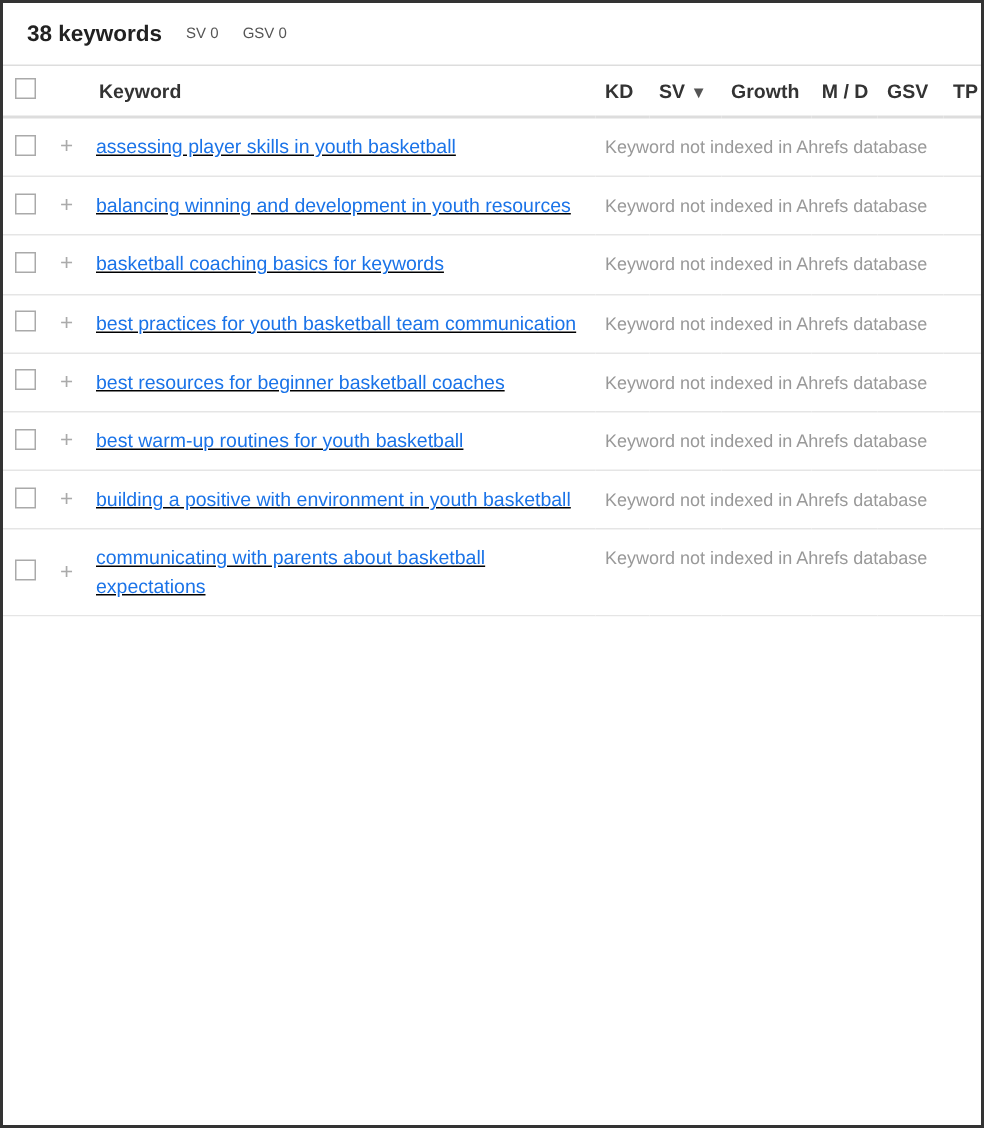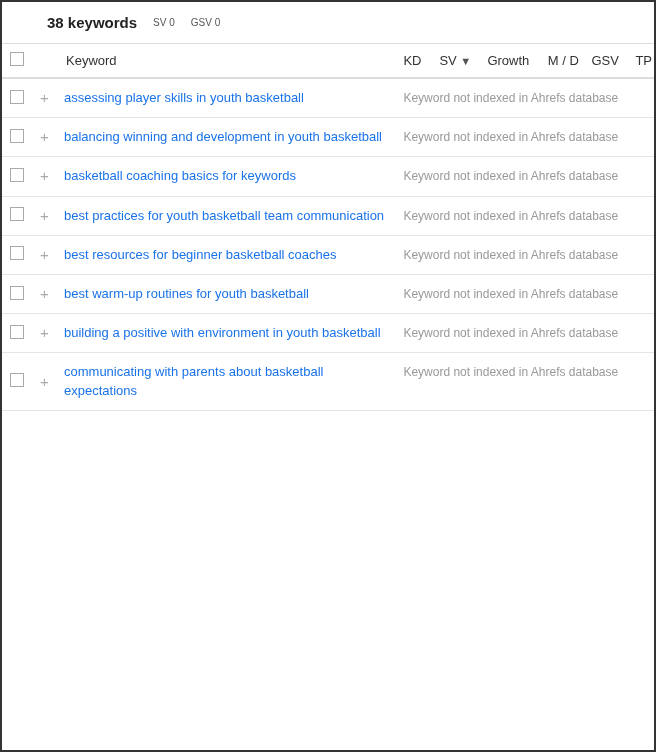--- a/index.html
+++ b/index.html
@@ -26,21 +26,20 @@
       border-bottom: 1px solid #ddd;
       display: flex;
       align-items: center;
       gap: 16px;
     }
 
     .header-count {
       font-weight: bold;
       font-size: 15px;
       color: #222;
-      margin-left: 29px;
     }
 
     .header-meta {
       font-size: 10px;
       color: #555;
     }
 
     .table-wrap {
       width: 100%;
       overflow-x: auto;
@@ -52,21 +51,21 @@
       font-size: 13px;
     }
 
     thead tr {
       border-bottom: 2px solid #ddd;
     }
 
     thead th {
       padding: 8px 6px;
       text-align: left;
-      font-weight: 400;
+      font-weight: 700;
       color: #333;
       font-size: 13px;
       white-space: nowrap;
     }
 
     thead th.col-keyword {
       padding-left: 8px;
       min-width: 240px;
     }
 
@@ -99,20 +98,21 @@
 
     td.col-plus {
       width: 24px;
       vertical-align: middle;
       color: #999;
       font-size: 16px;
     }
 
     td.col-keyword-text {
       min-width: 200px;
+      text-decoration: underline;
     }
 
     .keyword-link {
       color: #1a73e8;
       text-decoration: none;
       font-size: 13px;
       line-height: 1.4;
     }
 
     td.col-not-indexed {
@@ -193,21 +193,21 @@
 
       <tr>
             <td class="col-check"><span class="checkbox"></span></td>
             <td class="col-plus"><span class="plus-icon">+</span></td>
             <td class="col-keyword-text"><a class="keyword-link" href="#">assessing player skills in youth basketball</a></td>
             <td class="col-not-indexed" colspan="6">Keyword not indexed in Ahrefs database</td>
           </tr>
           <tr>
             <td class="col-check"><span class="checkbox"></span></td>
             <td class="col-plus"><span class="plus-icon">+</span></td>
-            <td class="col-keyword-text"><a class="keyword-link" href="#">balancing winning and development in youth basketball</a></td>
+            <td class="col-keyword-text"><a class="keyword-link" href="#">balancing winning and development in youth resources</a></td>
             <td class="col-not-indexed" colspan="6">Keyword not indexed in Ahrefs database</td>
           </tr>
           <tr>
             <td class="col-check"><span class="checkbox"></span></td>
             <td class="col-plus"><span class="plus-icon">+</span></td>
             <td class="col-keyword-text"><a class="keyword-link" href="#">basketball coaching basics for keywords</a></td>
             <td class="col-not-indexed" colspan="6">Keyword not indexed in Ahrefs database</td>
           </tr>
           <tr>
             <td class="col-check"><span class="checkbox"></span></td>

